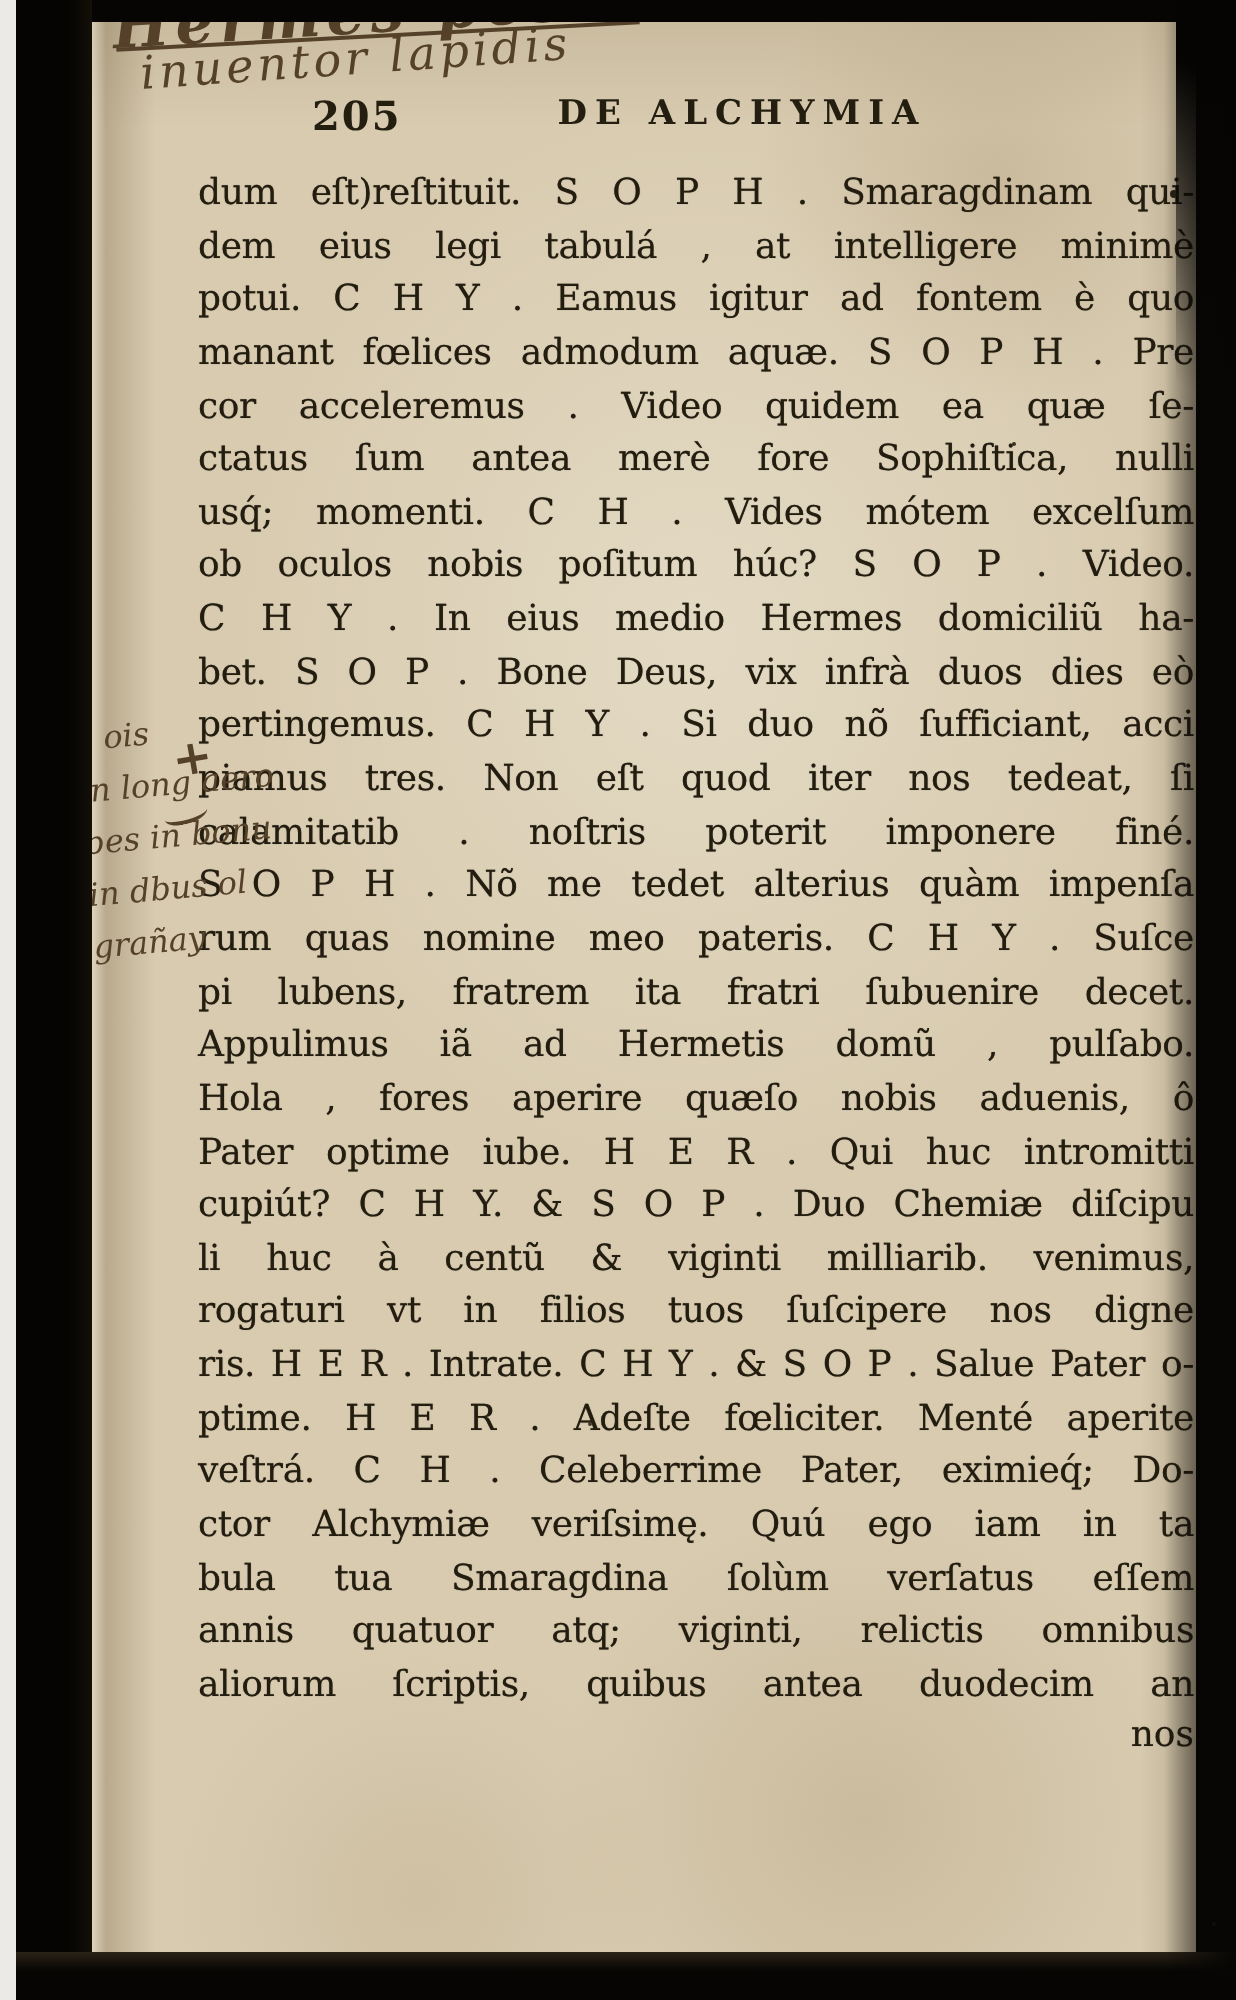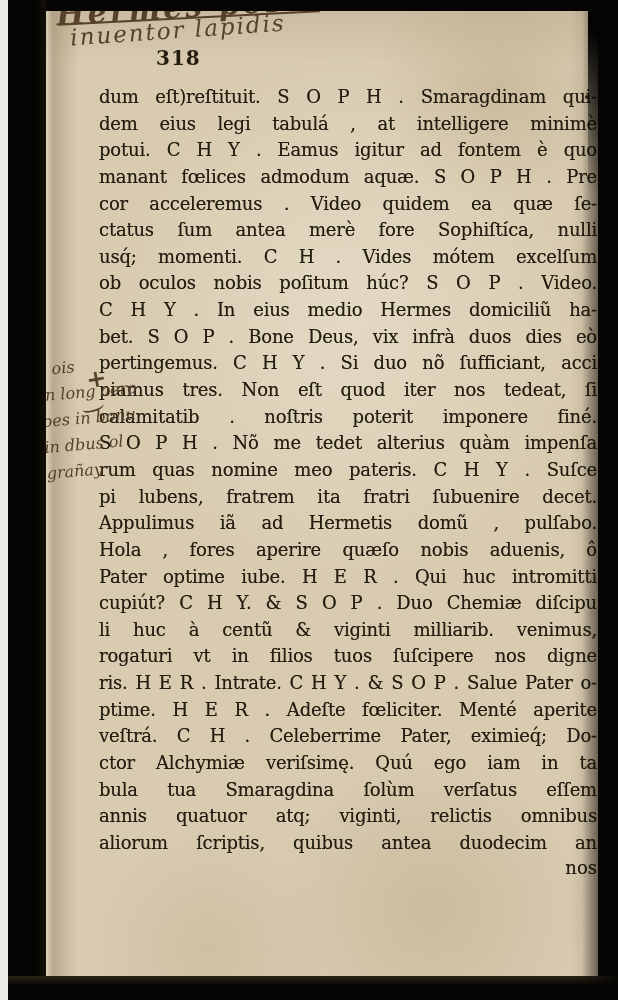--- a/index.html
+++ b/index.html
@@ -68,21 +68,22 @@
   .speck{position:absolute;width:4px;height:4px;border-radius:50%;background:#2a2316;z-index:2;
     box-shadow: -80px 125px 0 -1px #3a3020, -292px 615px 0 -1px #453827, 20px 865px 0 -1px #2a2316;}
 </style>
 </head>
 <body>
 
 <div class="canvas">
 
   <div class="page"></div>
 
-  <div class="folio">318</div>
+  <div class="folio">205</div>
+  <div class="running-title">DE ALCHYMIA</div>
 
   <div class="body-text">
     <div class="line">dum eſt)reſtituit. S O P H . Smaragdinam qui-</div>
     <div class="line">dem eius legi tabulá , at intelligere minimè</div>
     <div class="line">potui. C H Y . Eamus igitur ad fontem è quo</div>
     <div class="line">manant fœlices admodum aquæ. S O P H . Pre</div>
     <div class="line">cor acceleremus . Video quidem ea quæ ſe-</div>
     <div class="line">ctatus ſum antea merè fore Sophiſtica, nulli</div>
     <div class="line">usq́; momenti. C H . Vides mótem excelſum</div>
     <div class="line">ob oculos nobis poſitum húc? S O P . Video.</div>

